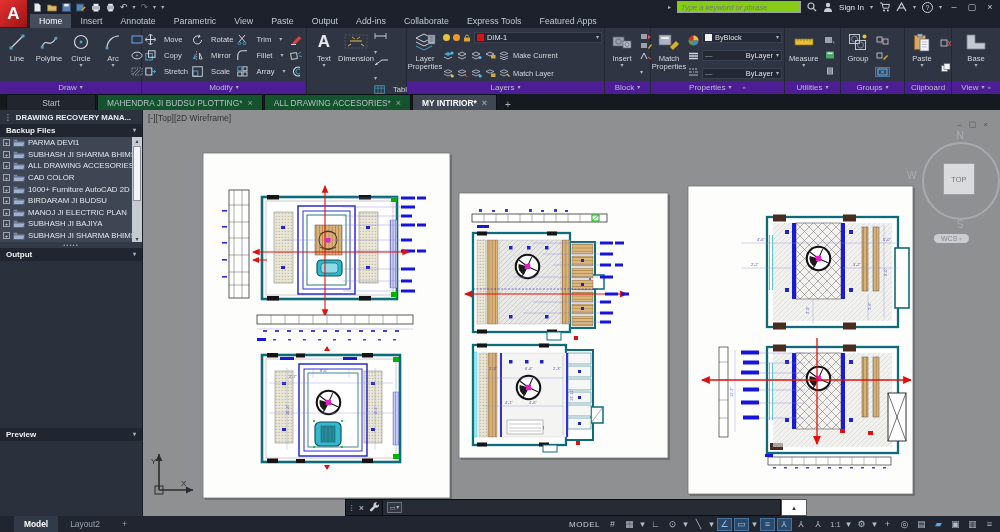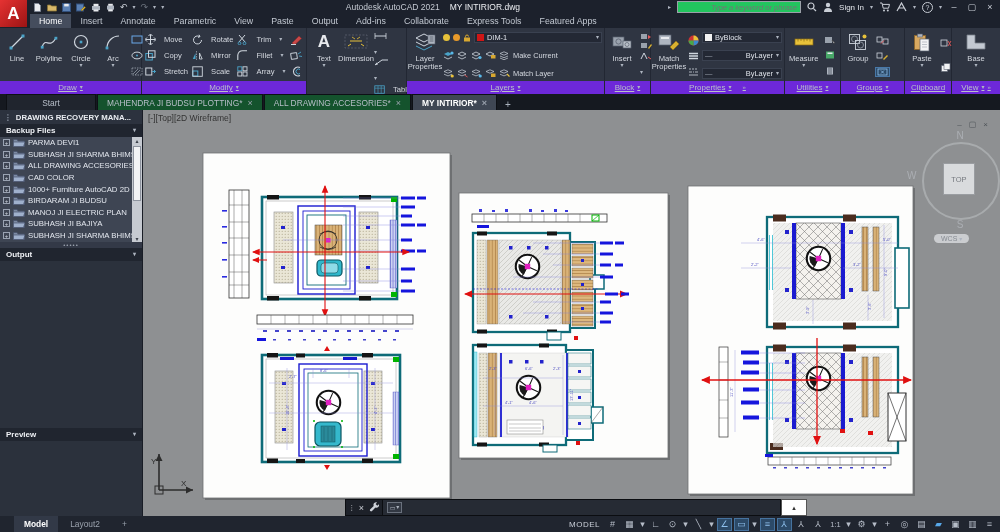--- a/index.html
+++ b/index.html
@@ -7,32 +7,32 @@
        font-family:"Liberation Sans",sans-serif;color:#d5d9e0;background:#2f3542;
        -webkit-font-smoothing:antialiased;}
   
   .titlebar{position:absolute;left:0;top:0;width:1000px;height:14px;background:#1c212c;display:flex;align-items:center;}
   .alogo{position:absolute;left:0;top:0;width:27px;height:27px;background:linear-gradient(135deg,#e53232,#9c1414);display:flex;align-items:center;justify-content:center;color:#fff;font-weight:bold;font-size:17px;z-index:5;}
   .qat{display:flex;align-items:center;gap:5px;margin-left:33px;}
   .qat svg{display:block}
   .ttl{position:absolute;left:300px;width:220px;top:0;height:14px;display:flex;align-items:center;justify-content:flex-end;gap:10px;font-size:8.5px;color:#c4c9d2;white-space:nowrap;}
   .ttl .doc{color:#eceef2;}
   .tb-right{position:absolute;right:4px;top:1px;display:flex;align-items:center;gap:6px;height:12px;font-size:8px;}
-  .searchbox{width:116px;height:10px;background:#22c55e;border:1px solid #9aa0a8;font-style:italic;font-size:7.5px;color:#555;padding:0 3px;font-family:"Liberation Sans",sans-serif;text-align:right;}
+  .searchbox{width:116px;height:10px;background:#84cc16;border:1px solid #9aa0a8;font-style:italic;font-size:7.5px;color:#555;padding:0 3px;font-family:"Liberation Sans",sans-serif;}
   .winbtn{color:#c9ced6;font-size:9px;width:12px;text-align:center;}
   .tbico{color:#c9ced6;font-size:9px;}
   
   .tabrow{position:absolute;left:0;top:14px;width:1000px;height:14px;background:#1c212c;display:flex;align-items:flex-end;padding-left:30px;box-sizing:border-box;}
   .rtab{font-size:8.8px;color:#c3c9d2;padding:2px 9px;line-height:10px;}
   .rtab.active{background:#454d5d;color:#fff;}
   
   .ribbon{position:absolute;left:0;top:28px;width:1000px;height:66px;background:#2f3542;border-bottom:1px solid #171b23;display:flex;}
   .panel{position:relative;height:66px;border-right:1px solid #222733;box-sizing:border-box;display:flex;flex-direction:column;}
   .pbody{flex:1;display:flex;align-items:stretch;padding:2px 2px 0 2px;gap:2px;}
-  .plabel{height:13px;display:flex;align-items:center;justify-content:center;gap:3px;font-size:8px;color:#b9bfca;background:#6d28d9;text-decoration:underline;}
+  .plabel{height:13px;display:flex;align-items:center;justify-content:center;gap:3px;font-size:8px;color:#b9bfca;background:#4c1d95;}
   .bigbtn{display:flex;flex-direction:column;align-items:center;justify-content:flex-start;font-size:7.6px;color:#d5d9e0;padding:1px 2px;min-width:26px;line-height:8px;text-align:center;}
   .bigbtn .bicon{height:22px;display:flex;align-items:center;justify-content:center;margin-bottom:2px;}
   .chev{font-size:6px;color:#aeb5c0;line-height:5px;}
   .mini-col{display:flex;flex-direction:column;justify-content:space-around;align-items:center;padding:2px 1px;}
   .mrow{display:flex;align-items:center;gap:8px;font-size:7.6px;color:#d5d9e0;height:15px;}
   .mcol{display:flex;flex-direction:column;justify-content:space-between;padding:2px 1px;}
   .combo{display:flex;align-items:center;background:#232834;border:1px solid #3a4150;height:11px;font-size:7.4px;color:#dfe3ea;padding:0 2px;gap:3px;box-sizing:border-box;}
   .sw{width:7px;height:7px;background:#d01616;display:inline-block;}
   .sww{width:7px;height:7px;background:#f2f2f2;display:inline-block;}
   .lrow{display:flex;align-items:center;gap:3px;height:13px;font-size:7.4px;}
@@ -119,24 +119,20 @@
       <svg width="9" height="9">
           <rect x="1" y="2.6" width="7" height="4" fill="#aeb5c0"></rect>
           <rect x="2.2" y="0.8" width="4.6" height="2" fill="#e8eaee"></rect>
           <rect x="2.2" y="6.2" width="4.6" height="2.2" fill="#e8eaee"></rect>
         </svg>
       <span class="tbico">↶</span>
       <span class="chev">▾</span>
       <span class="tbico" style="color:#6c737e">↷</span>
       <span class="chev">▾</span>
       <span class="chev">▾</span>
-    </div>
-    <div class="ttl">
-      <span>Autodesk AutoCAD 2021</span>
-      <span class="doc">MY INTIRIOR.dwg</span>
     </div>
     <div class="tb-right">
       <span class="chev">▸</span>
       <input class="searchbox" placeholder="Type a keyword or phrase" style="">
       <svg width="10" height="10">
           <circle cx="4" cy="4" r="3" fill="none" stroke="#c9ced6" stroke-width="1.2"></circle>
           <line x1="6.3" y1="6.3" x2="9" y2="9" stroke="#c9ced6" stroke-width="1.2"></line>
         </svg>
       <svg width="10" height="10">
           <circle cx="5" cy="3" r="2.2" fill="#c9ced6"></circle>

